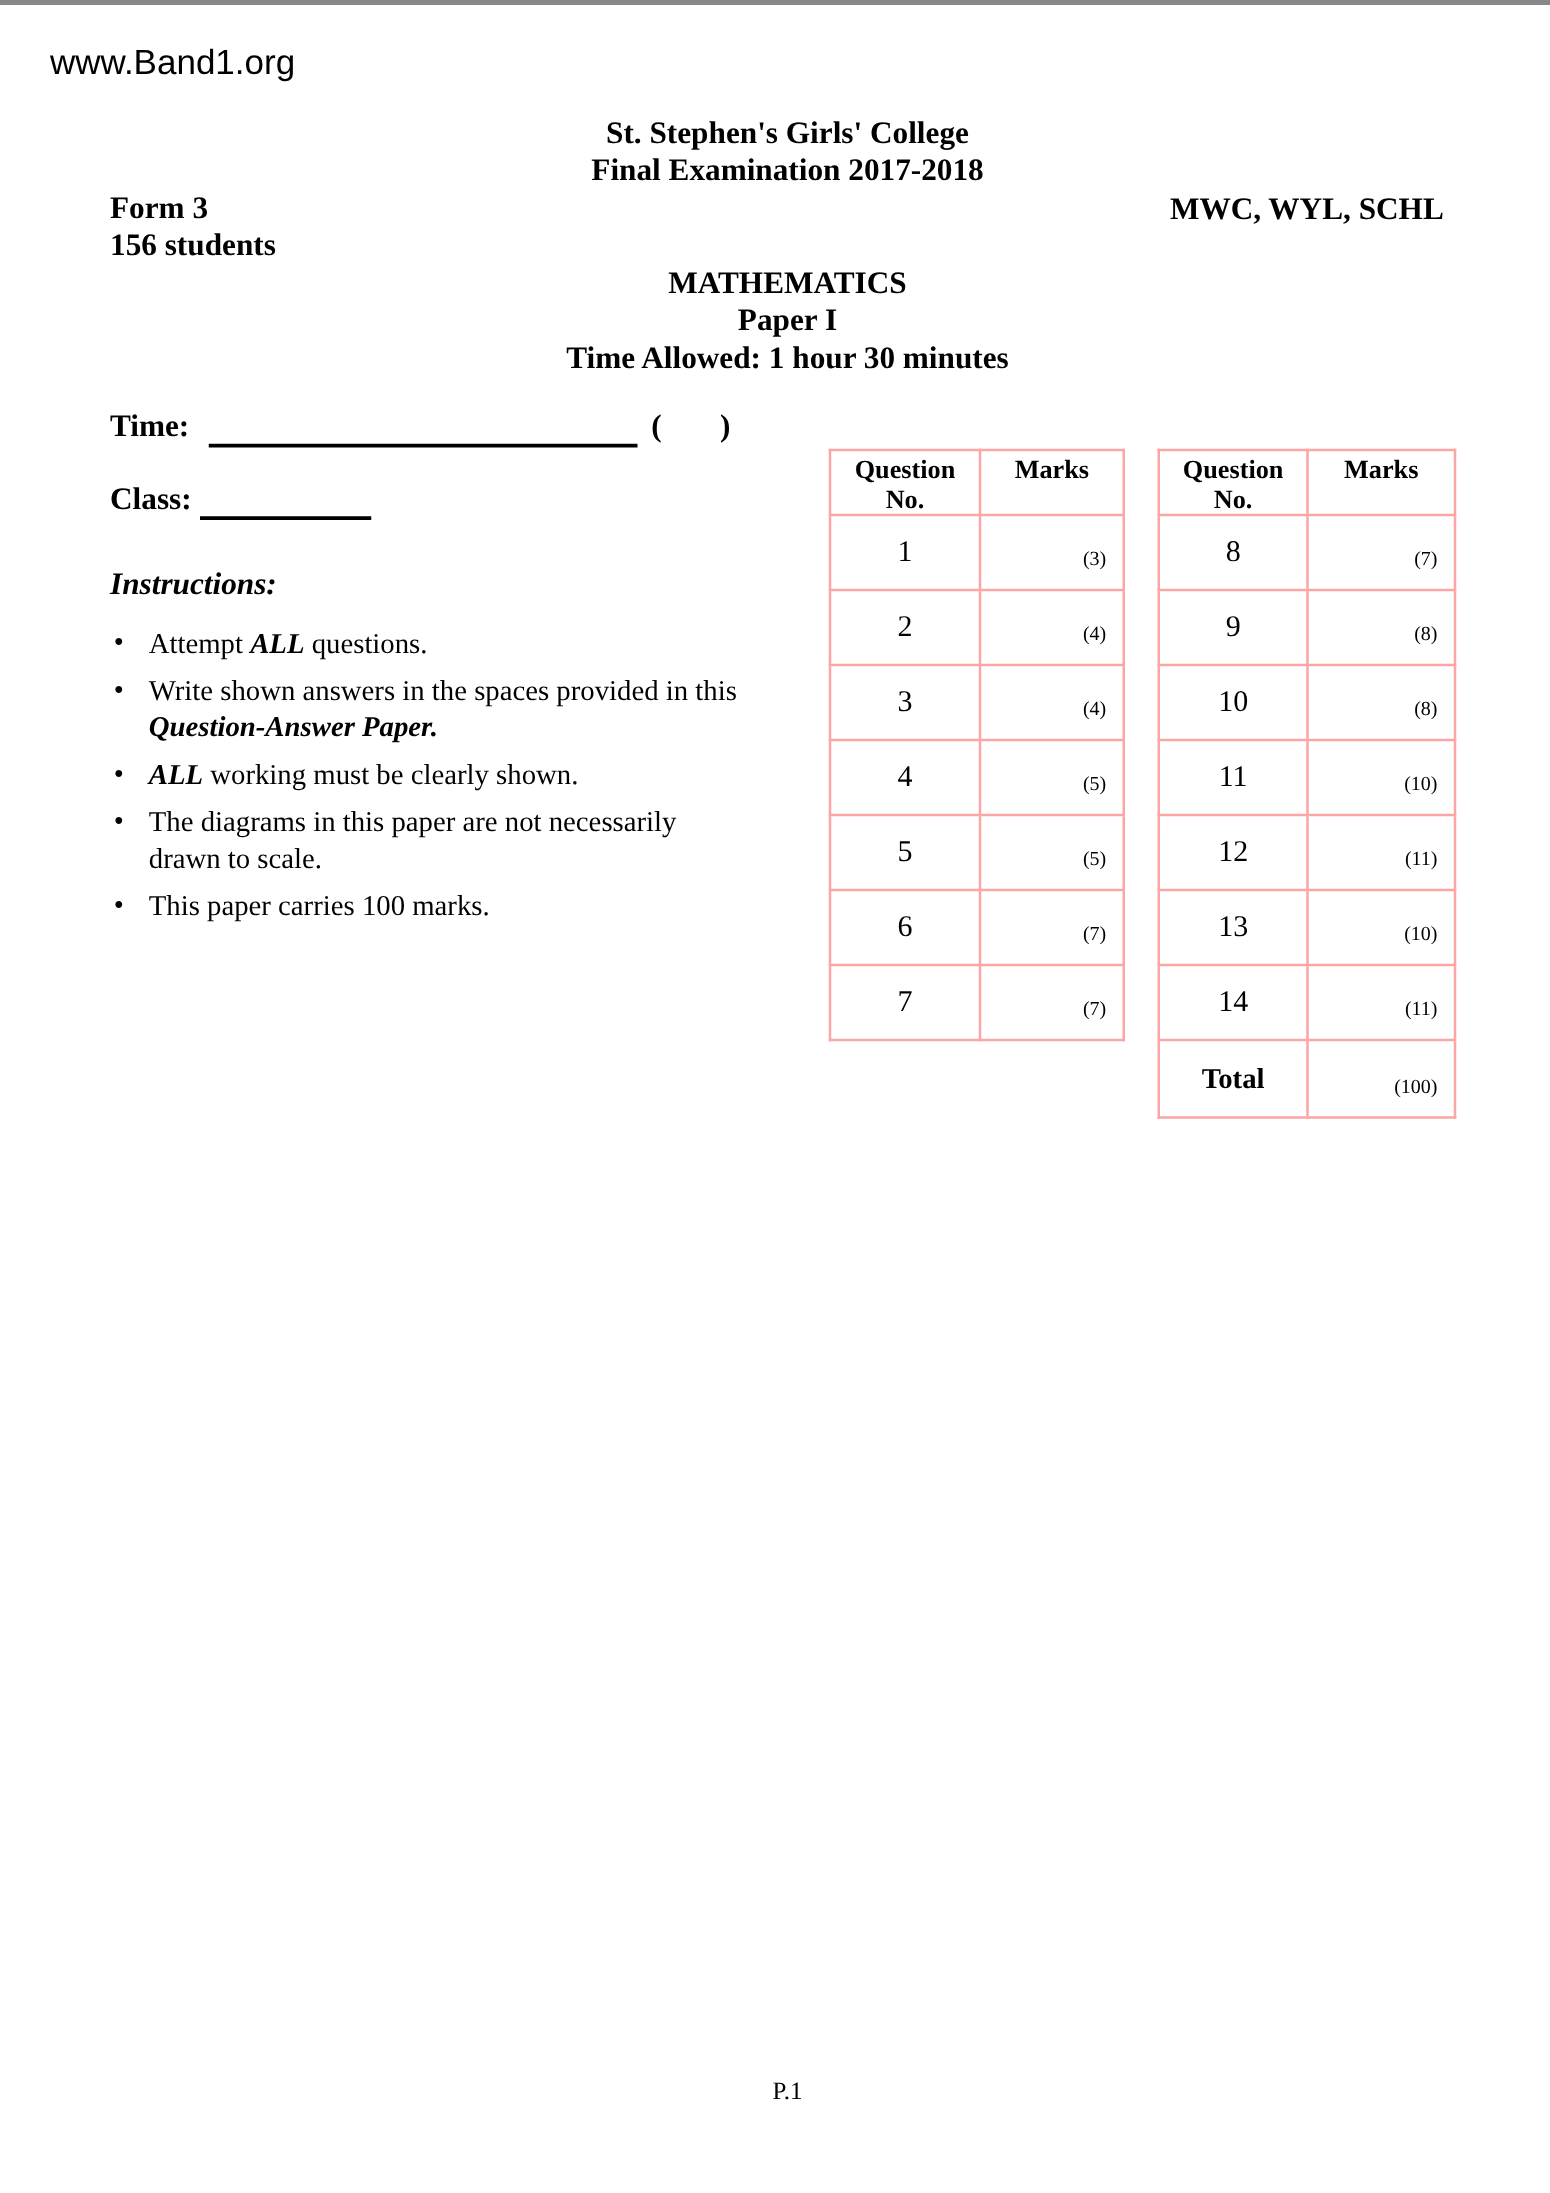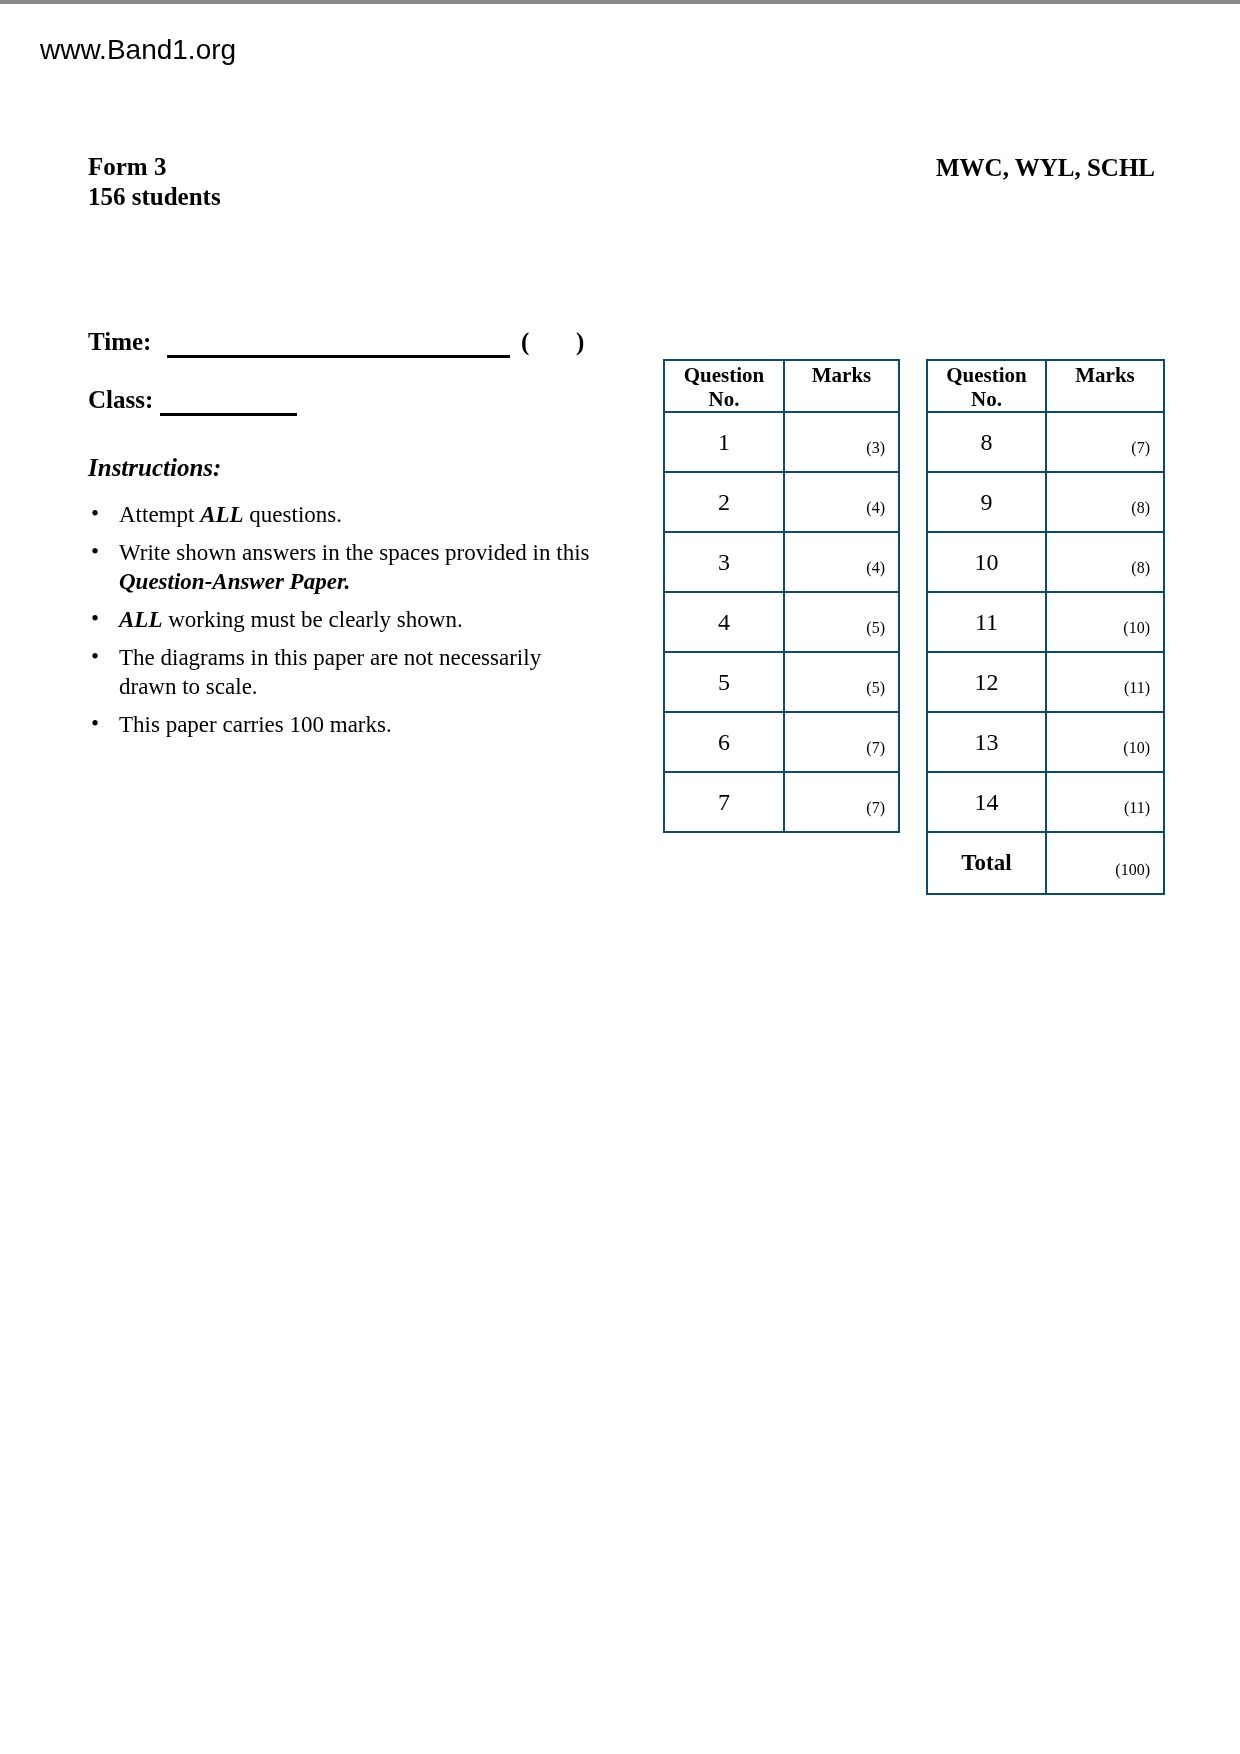--- a/index.html
+++ b/index.html
@@ -41,21 +41,21 @@
     position:absolute; left:88px; top:496px; width:520px;
     margin:0; padding:0; list-style:none; font-size:23px; line-height:29px;
   }
   .instructions-list li { position:relative; padding-left:31px; margin-bottom:9px; }
   .instructions-list li::before { content:"\2022"; position:absolute; left:3px; top:-1px; }
   .em { font-weight:bold; font-style:italic; }
   .marks-table {
     position:absolute; border-collapse:collapse; table-layout:fixed;
     background:#fff;
   }
-  .marks-table th, .marks-table td { border:2px solid #0c4a6e; padding:0; }
+  .marks-table th, .marks-table td { border:2px solid #fca5a5; padding:0; }
   .marks-table thead tr { height:50px; }
   .marks-table tbody tr { height:60px; }
   .marks-table tfoot tr { height:62px; }
   .marks-table th {
     font-size:21px; line-height:24px; font-weight:bold;
     vertical-align:top; padding-top:2px; text-align:center;
   }
   .marks-table td.qno { text-align:center; vertical-align:middle; font-size:24px; }
   .marks-table td.mk {
     text-align:right; vertical-align:bottom;
@@ -71,20 +71,29 @@
     text-align:center; font-size:20px;
   }
 </style>
 </head>
 <body>
 
 <div class="page">
 
   <div class="watermark">www.Band1.org</div>
 
+  <div class="head-center">
+    <div>St. Stephen's Girls' College</div>
+    <div>Final Examination 2017-2018</div>
+    <div class="head-sub">
+      <div>MATHEMATICS</div>
+      <div>Paper I</div>
+      <div>Time Allowed: 1 hour 30 minutes</div>
+    </div>
+  </div>
 
   <div class="form-info">
     <div>Form 3</div>
     <div>156 students</div>
   </div>
 
   <div class="teacher-codes">MWC, WYL, SCHL</div>
 
   <div class="bold-label name-label">Time:</div>
   <div class="blank-line name-line"></div>
@@ -191,14 +200,15 @@
       </tr>
       </tbody>
     <tfoot>
       <tr>
         <td class="total-cell">Total</td>
         <td class="mk">(100)</td>
       </tr>
     </tfoot>
   </table>
 
+  <div class="footer-page">P.1</div>
 
 </div>
 
 </body></html>

